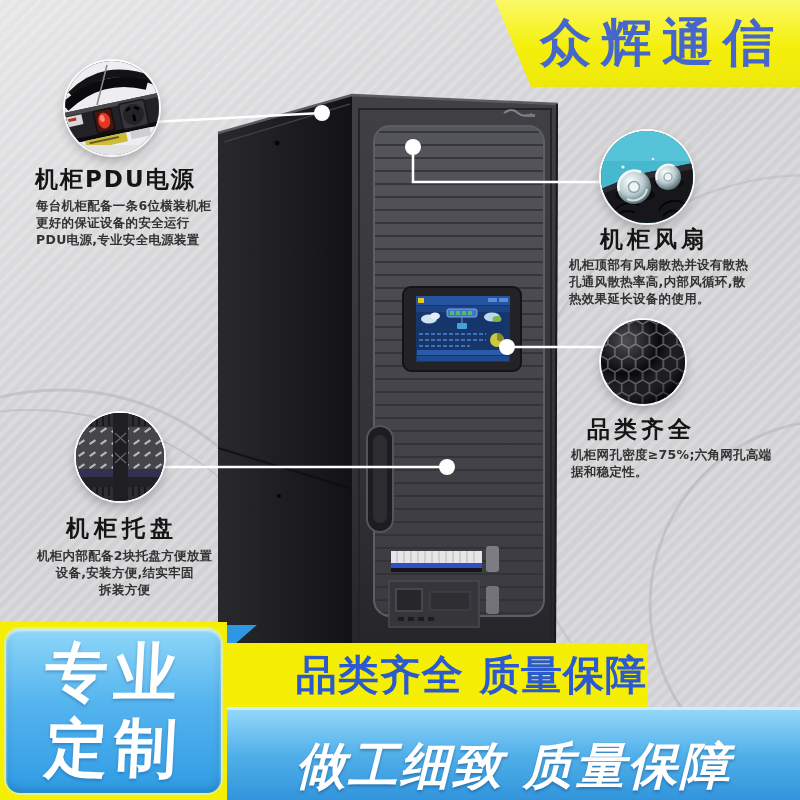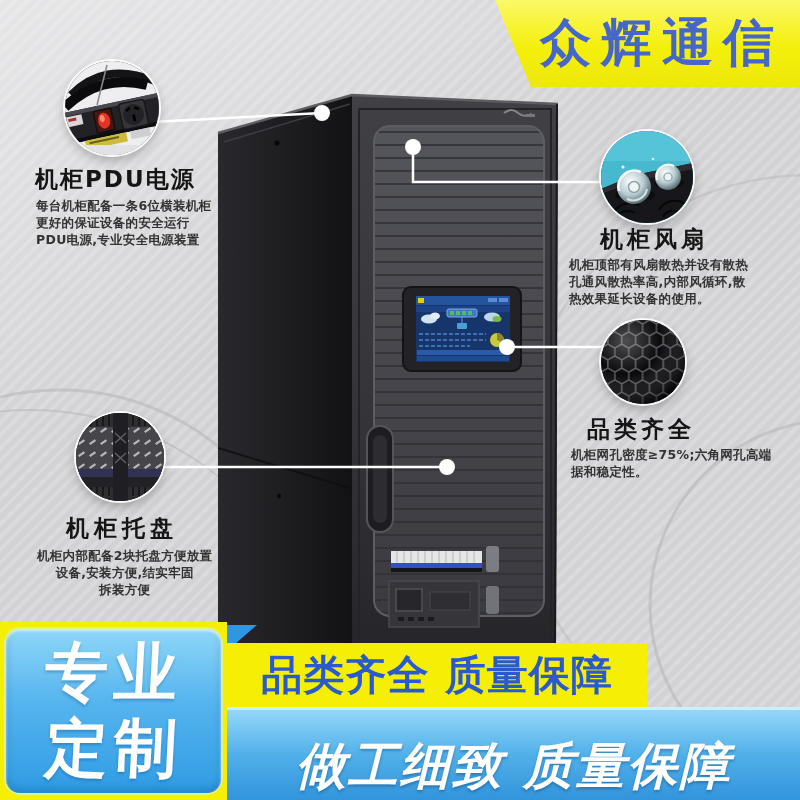--- a/index.html
+++ b/index.html
@@ -48,21 +48,21 @@
     display:flex;flex-direction:column;align-items:center;justify-content:center;
   }
   .badge span{
     font-size:63px;line-height:76px;font-weight:800;color:#fff;letter-spacing:6px;
     transform:skewX(-3deg);text-shadow:0 2px 3px rgba(0,60,120,.3);white-space:nowrap;
   }
   .accent-tri{left:227px;top:625px;width:30px;height:26px;background:#2f97e2;
     clip-path:polygon(0 0,100% 0,0 100%);}
   .strip1{
     left:227px;top:643px;width:420px;height:64px;background:#f4ef04;
-    display:flex;align-items:center;justify-content:center;
+    display:flex;align-items:center;justify-content:flex-end;
   }
   .strip1 span{font-size:41px;font-weight:800;color:#2b5ad0;letter-spacing:1px;white-space:nowrap;}
   .strip2{
     left:227px;top:707px;width:573px;height:115px;
     background:linear-gradient(180deg,#93d7f8 0%,#51b0ea 40%,#2387d4 100%);
     border-top:3px solid #cdeefc;box-sizing:border-box;
     display:flex;align-items:center;justify-content:center;font-style:italic;
   }
   .strip2 span{font-size:50px;font-weight:800;color:#fff;letter-spacing:2px;white-space:nowrap;
     text-shadow:0 2px 3px rgba(0,40,90,.35);}

